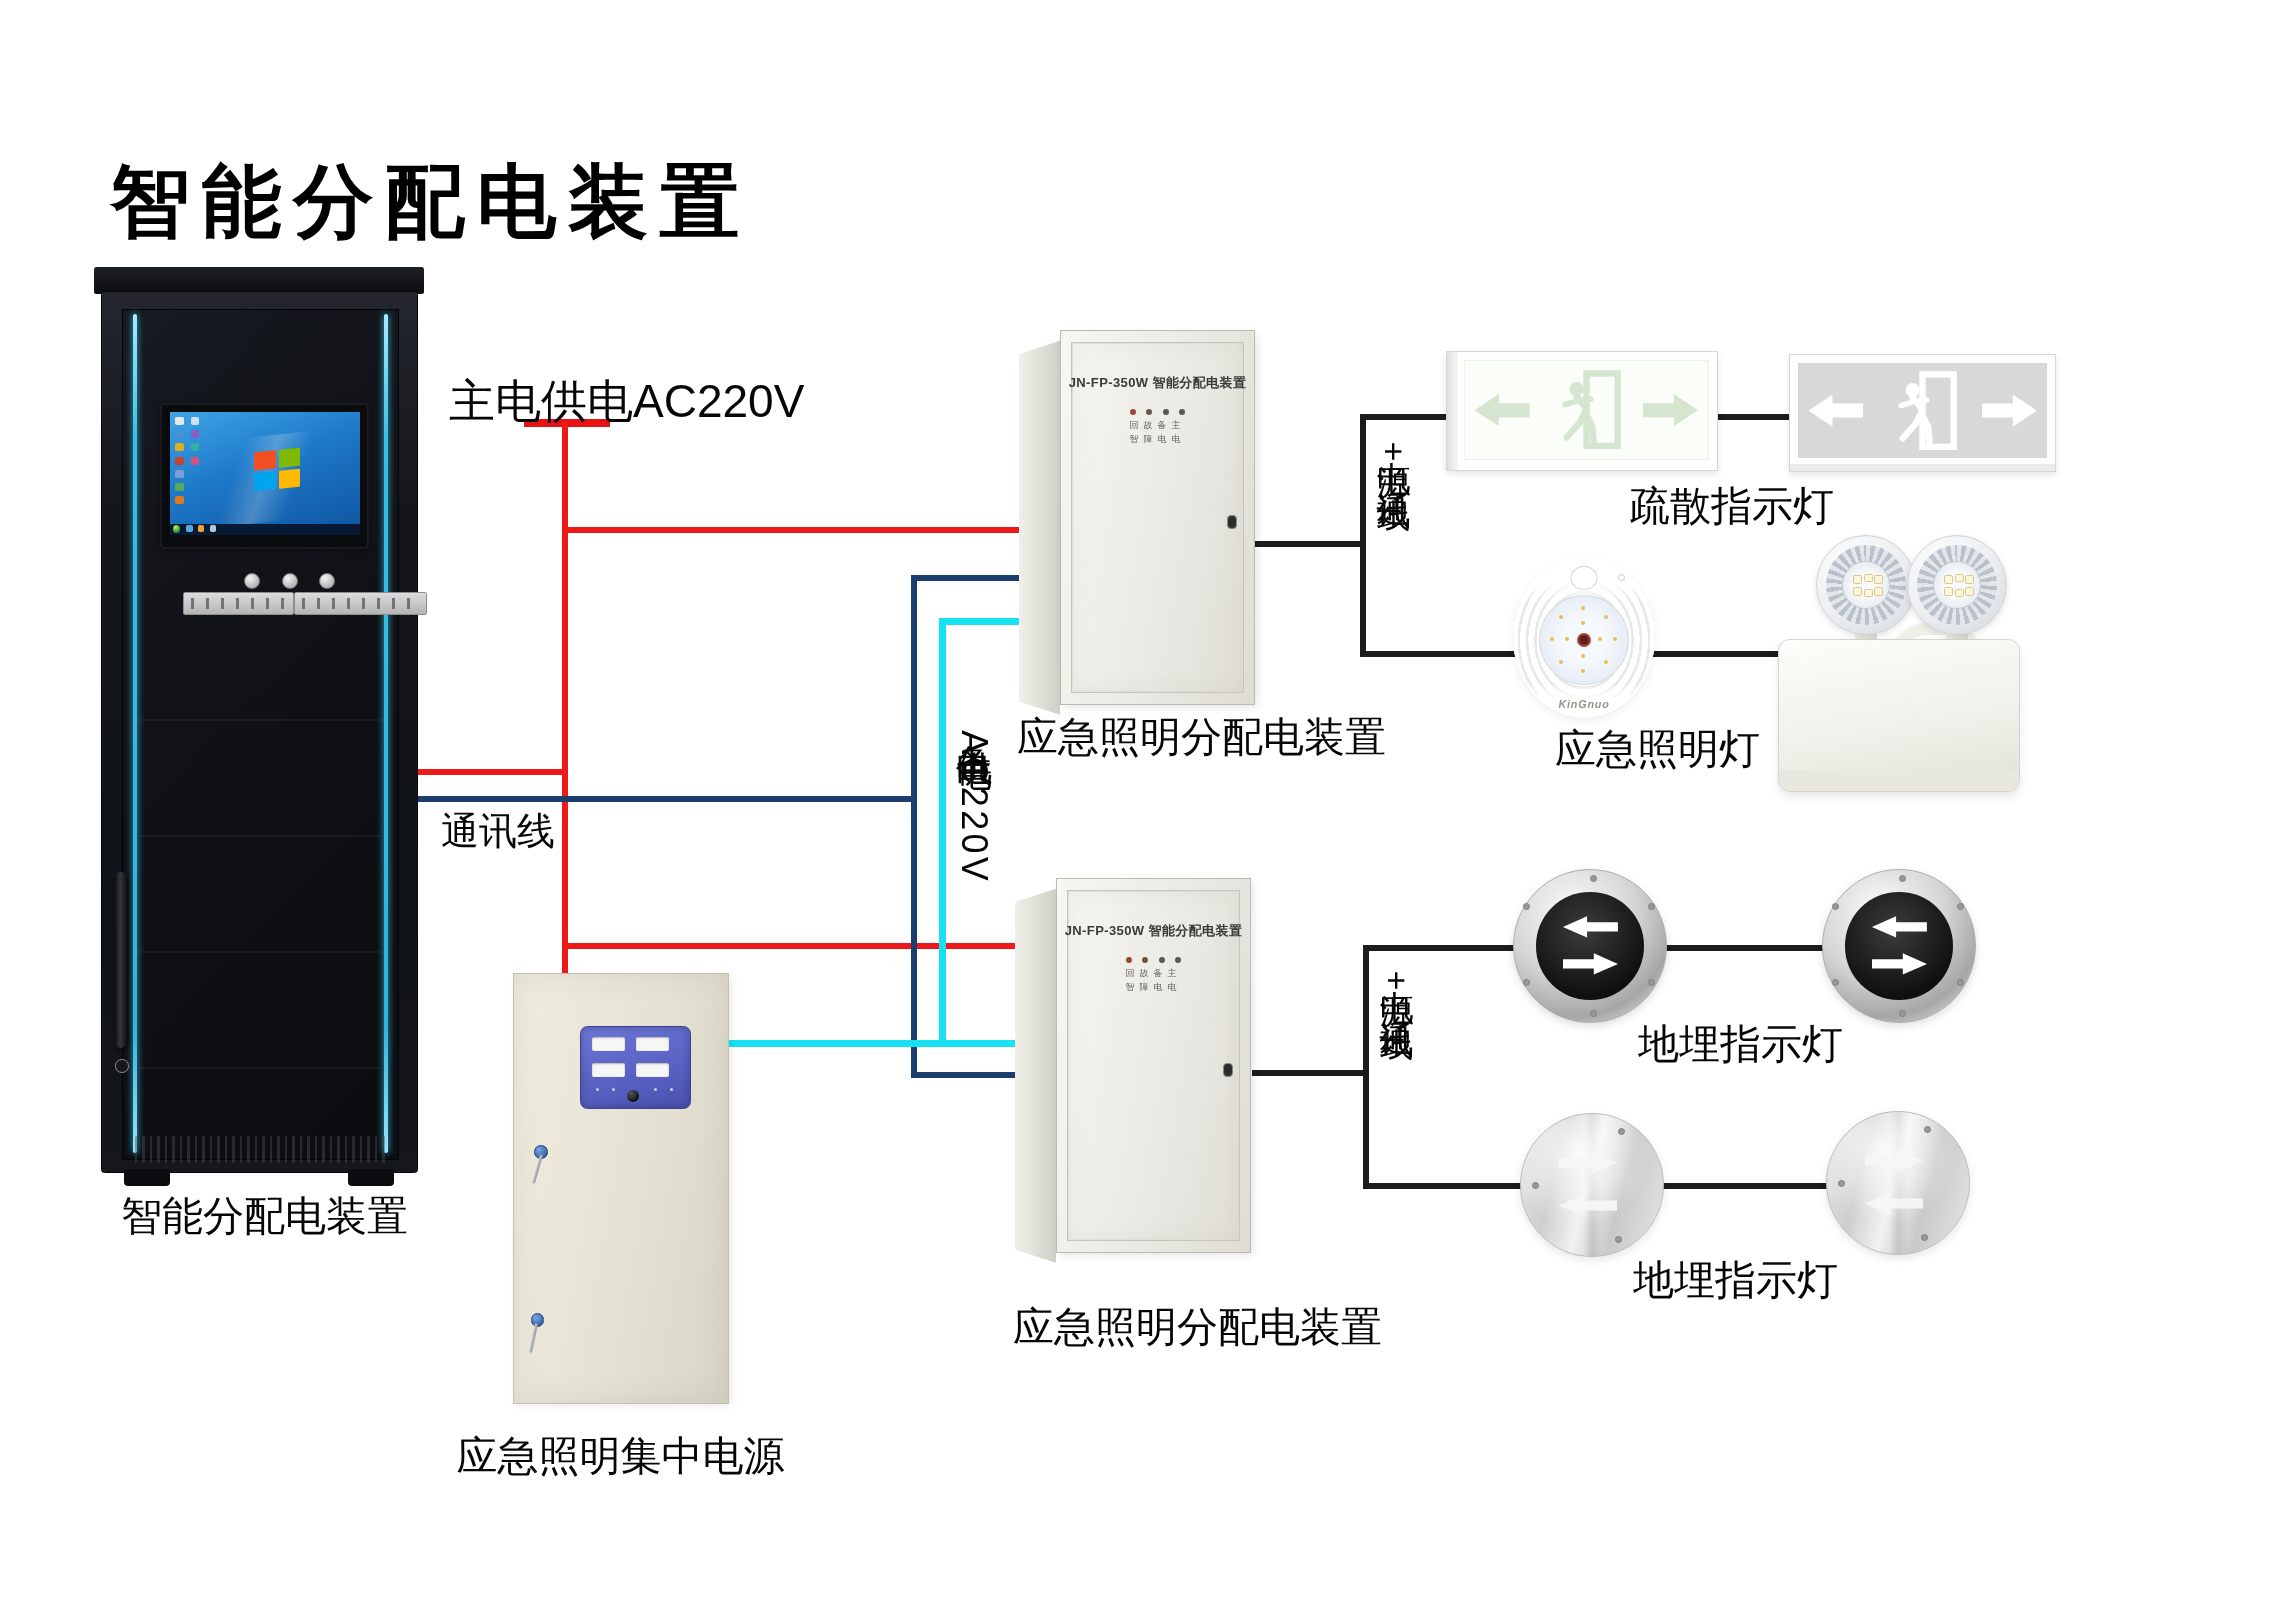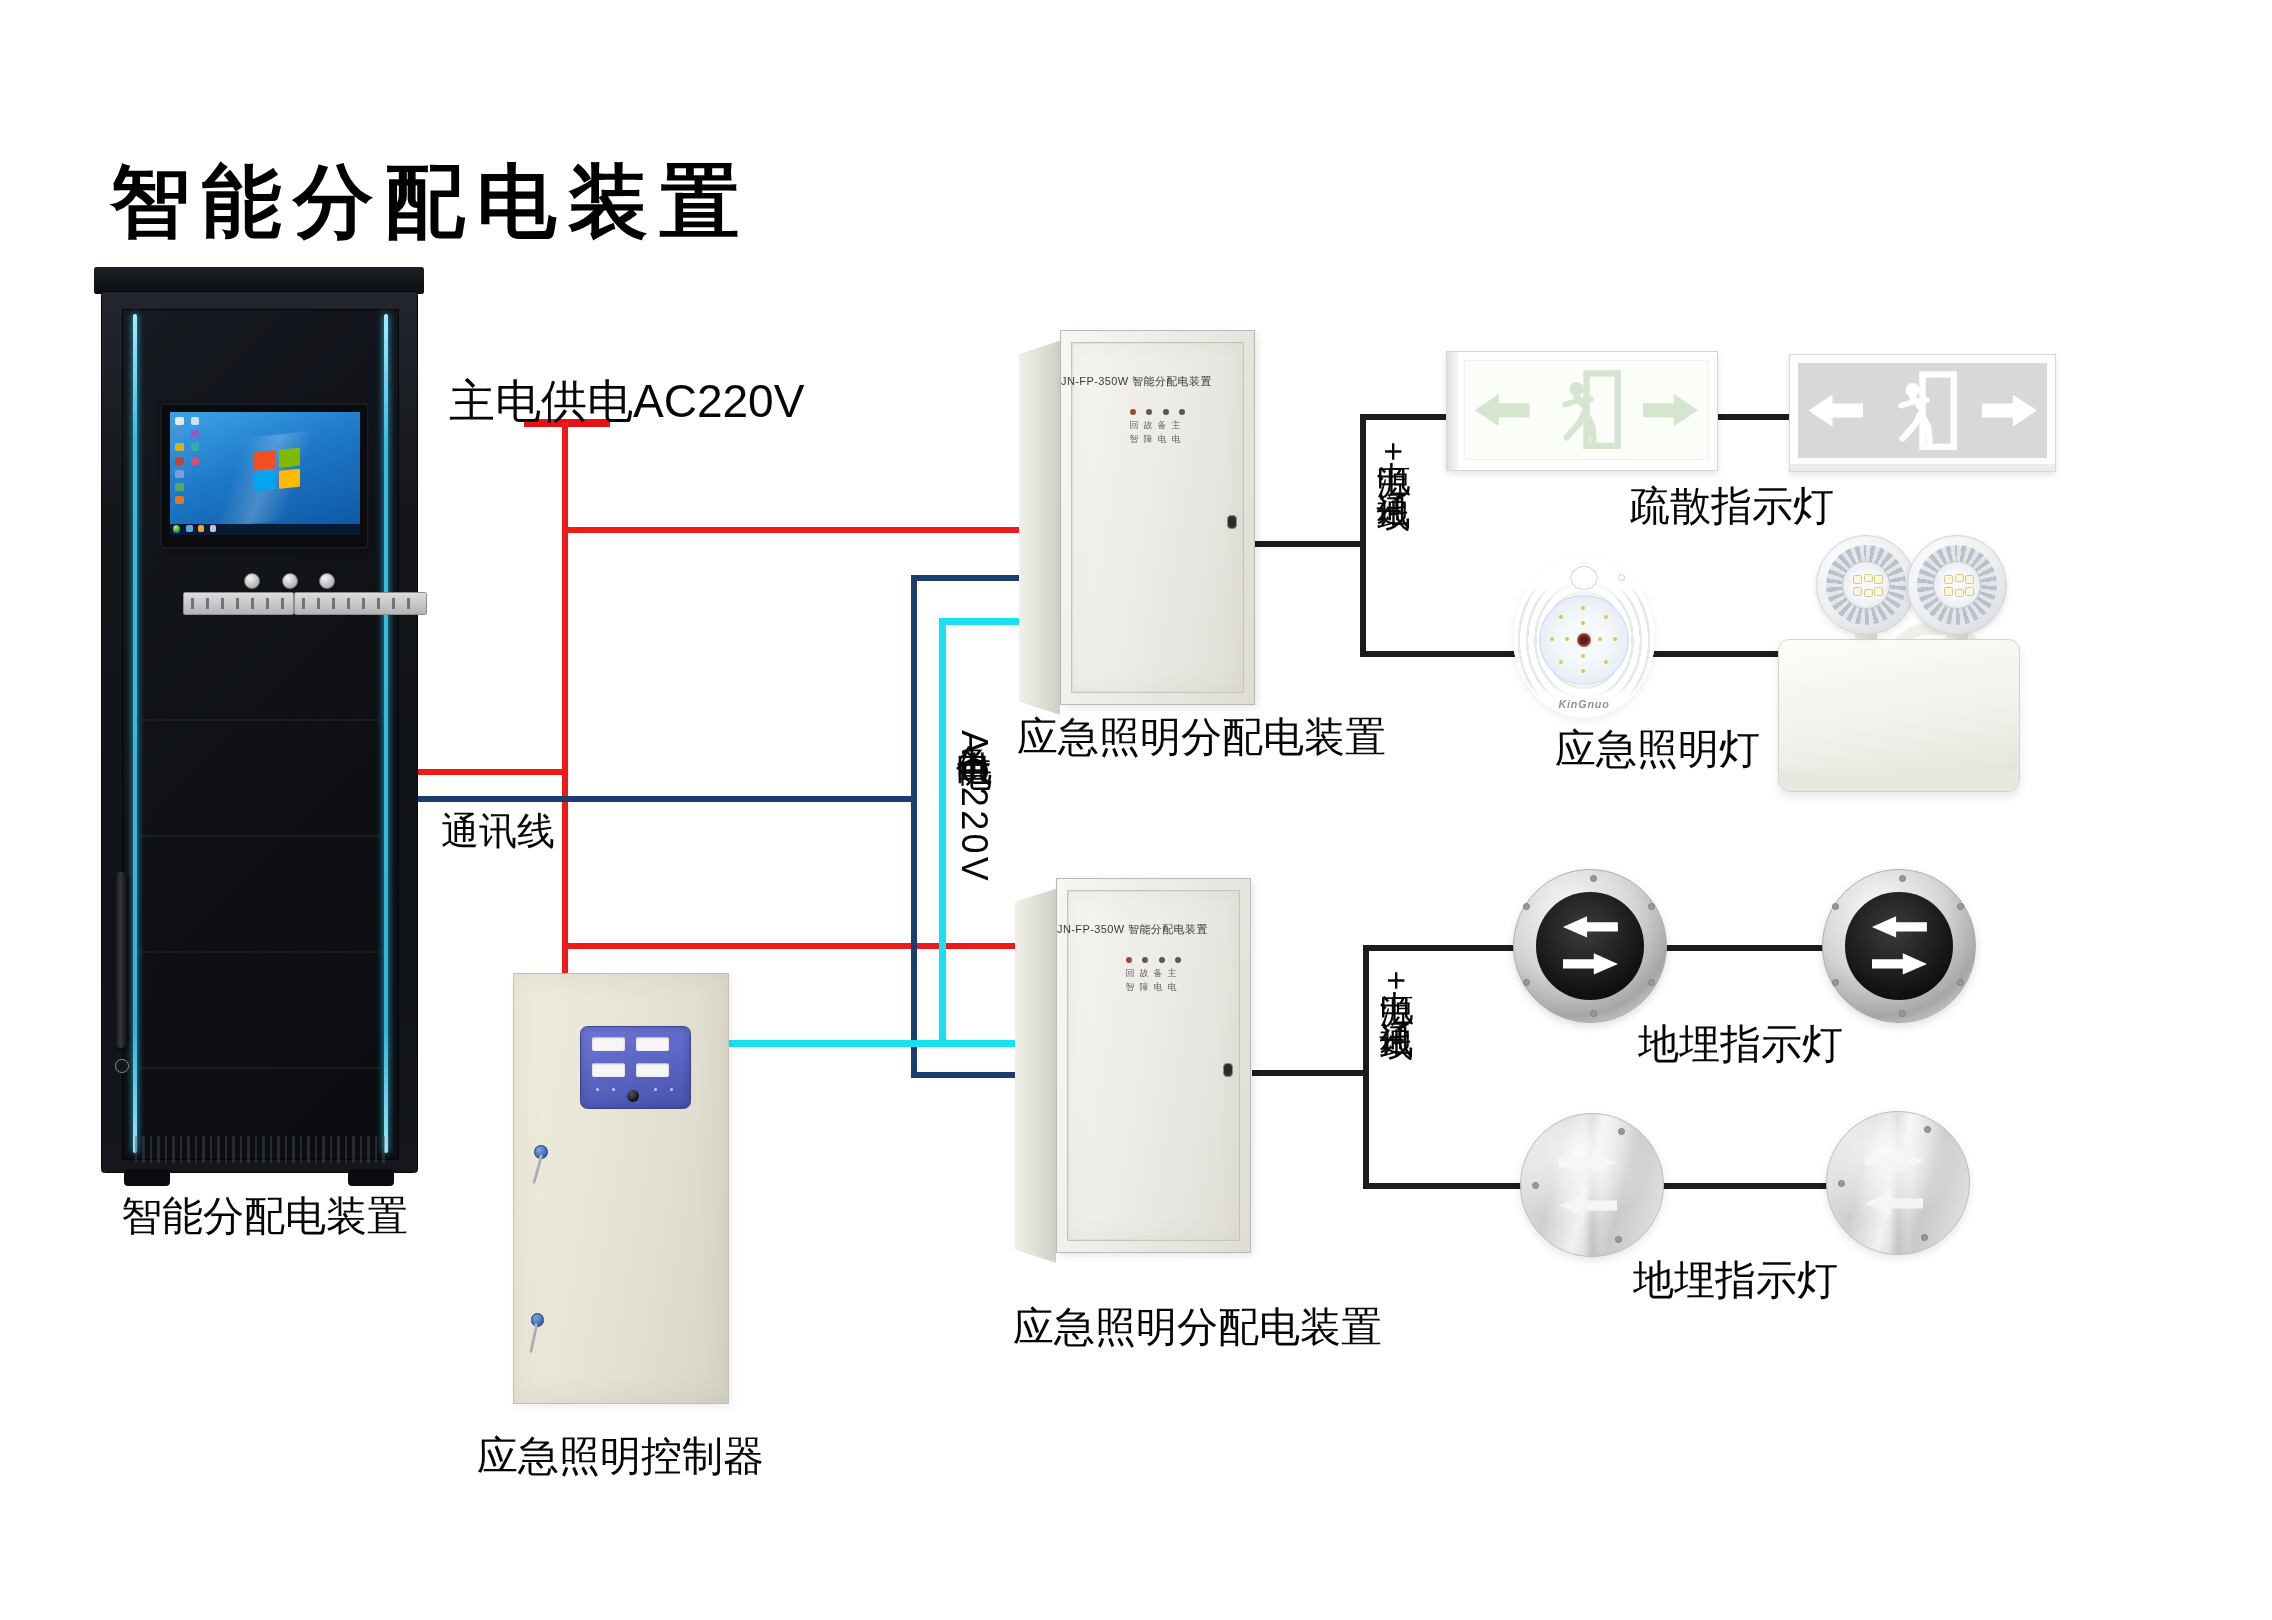--- a/index.html
+++ b/index.html
@@ -62,21 +62,21 @@
   
   .dist-box{position:absolute;width:233px;height:385px;}
   .db-side{position:absolute;left:0;top:10.8px;width:41px;height:374px;
     clip-path:polygon(0 3.5%,100% 0,100% 100%,0 96.5%);
     background:linear-gradient(90deg,#f0efe9,#d0cfc7);}
   .db-front{position:absolute;left:41px;top:0;width:193px;height:373px;
     background:linear-gradient(100deg,#f7f6f2 0%,#eae9e3 55%,#dedcd5 100%);
     border:0.8px solid #bbbab2;box-shadow:2.5px 3.3px 8.3px rgba(0,0,0,.10);}
   .db-door{position:absolute;left:10px;top:10.8px;right:10px;bottom:10.8px;border:1.7px solid #c5c4bc;
     box-shadow:inset 0 0 0 0.8px #dddcd5,inset 0 0 21.5px rgba(140,136,120,.10);}
-  .db-model{position:absolute;left:0;right:0;top:43px;text-align:left;font-size:11px;font-weight:normal;
+  .db-model{position:absolute;left:0;right:0;top:43px;text-align:center;font-size:13px;font-weight:bold;
     color:#3a3a3a;letter-spacing:0.4px;}
   .db-leds{position:absolute;left:0;right:0;top:78px;display:flex;justify-content:center;gap:10.8px;}
   .db-leds i{width:5.8px;height:5.8px;border-radius:50%;}
   .db-ledtext{position:absolute;left:0;right:0;text-align:center;font-size:9px;color:#61615c;
     letter-spacing:5px;line-height:11.6px;}
   .db-keyhole{position:absolute;right:16.6px;top:184px;width:8.3px;height:12.4px;border-radius:4.1px;
     background:#2c2c2c;border:0.8px solid #8a8a84;}
   
   .sign{position:absolute;background:#fefefe;border:0.8px solid #d6d6d6;box-shadow:0 2.5px 6.6px rgba(0,0,0,.10);}
   .sign .edgeL{position:absolute;left:0;top:0;bottom:0;width:10.8px;
@@ -247,21 +247,21 @@
     <span class="psu-dot" style="left:31px;top:61px;"></span>
     <span class="psu-dot" style="left:73px;top:61px;"></span>
     <span class="psu-dot" style="left:89px;top:61px;"></span>
     <div class="psu-knob" style="left:46px;top:63px;"></div>
   </div>
   <span class="key-cap" style="left:20px;top:171px;"></span>
   <span class="key-shaft" style="left:21.5px;top:180px;transform:rotate(16deg);"></span>
   <span class="key-cap" style="left:16.6px;top:339px;"></span>
   <span class="key-shaft" style="left:18px;top:349px;transform:rotate(12deg);"></span>
 </div>
-<div class="lbl" style="left:455px;top:1429px;width:331px;text-align:center;font-size:41px;">应急照明控制器</div>
+<div class="lbl" style="left:455px;top:1429px;width:331px;text-align:center;font-size:41px;">应急照明集中电源</div>
 
 <div class="dist-box" style="left:1019px;top:330px;">
   <div class="db-side"></div>
   <div class="db-front">
     <div class="db-door"></div>
     <div class="db-model">JN-FP-350W 智能分配电装置</div>
     <div class="db-leds">
       <i style="background:#a04838;"></i>
         <i style="background:#6d5848;"></i>
       <i style="background:#585858;"></i>

